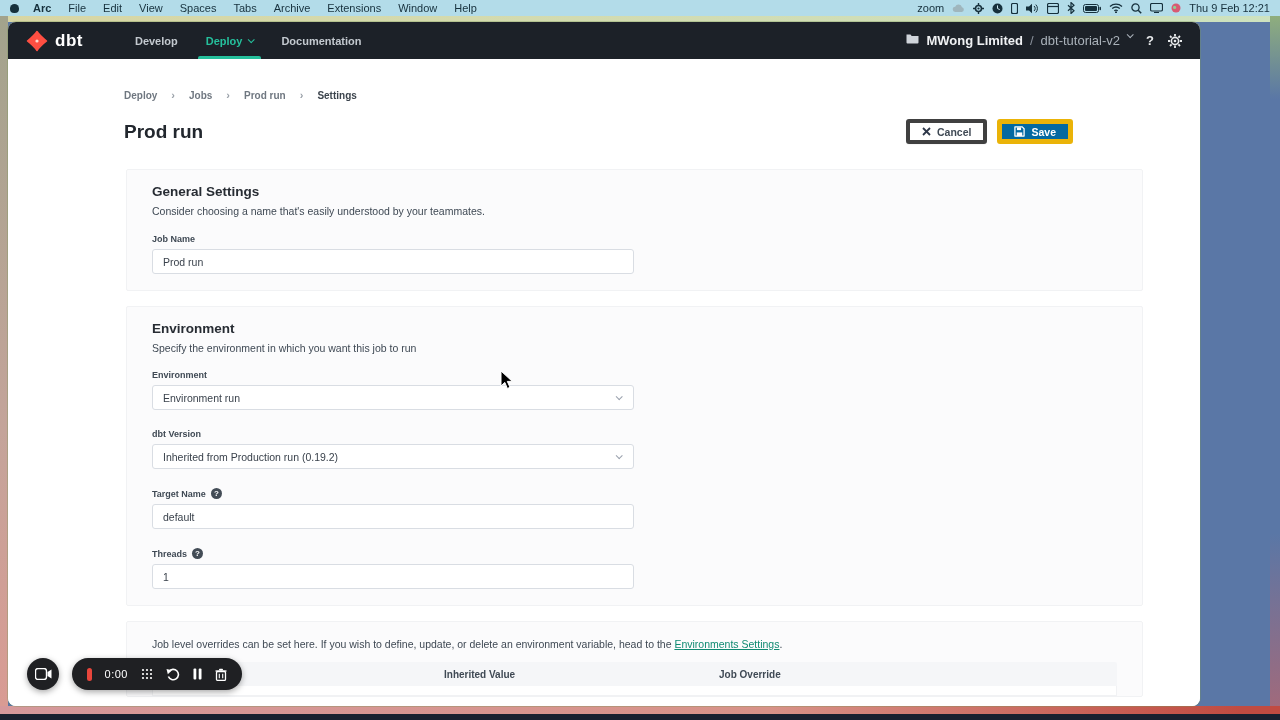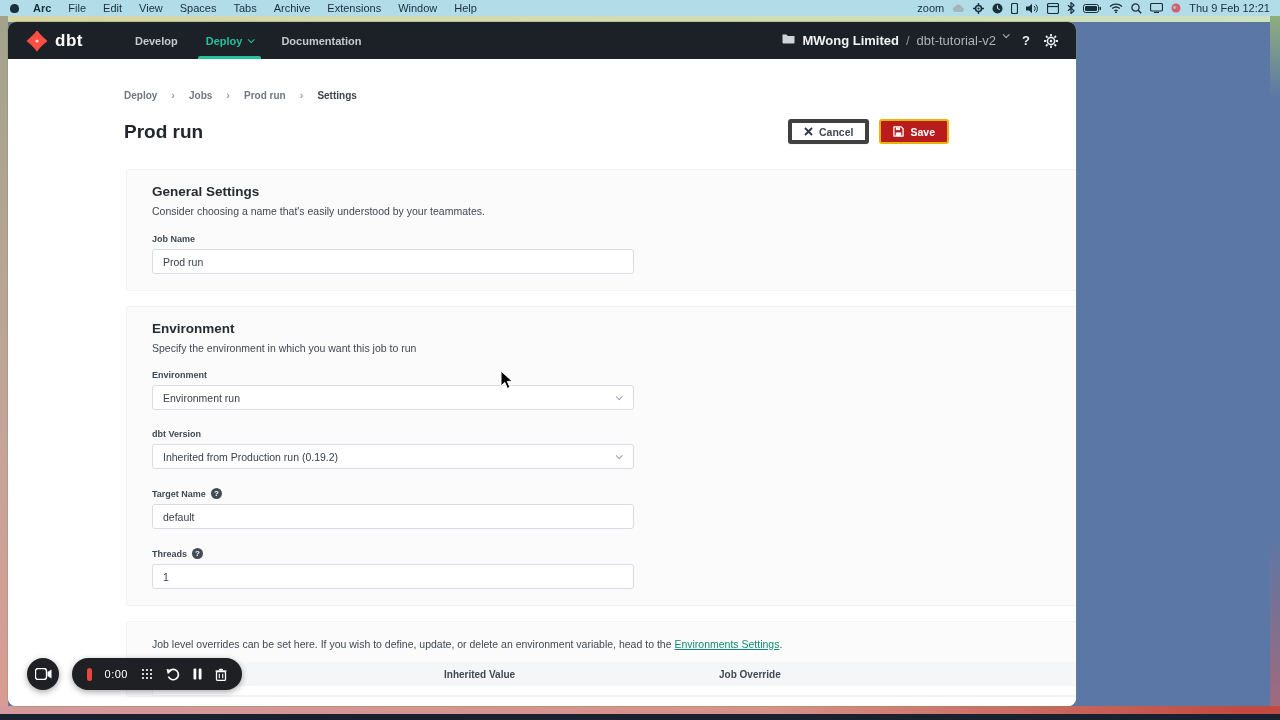--- a/index.html
+++ b/index.html
@@ -23,21 +23,21 @@
              z-index:40; }
   .menubar .apple { width:9px; height:9px; border-radius:50% 50% 45% 45%; background:#16303c; margin-right:14px; }
   .menubar .mitem { margin-right:17px; white-space:nowrap; }
   .menubar .mitem.app { font-weight:bold; }
   .menubar .spacer { flex:1; }
   .menubar .ritem { margin-left:8px; display:flex; align-items:center; white-space:nowrap; }
   .menubar svg { display:block; }
   .bt-glyph { font-size:11px; line-height:10px; }
 
   
-  .window { position:absolute; top:22px; left:8px; width:1068px; bottom:14px;
+  .window { position:absolute; top:22px; left:8px; width:1192px; bottom:14px;
             border-radius:8px; overflow:hidden; background:#fff; z-index:10;
             box-shadow:0 0 0 1px rgba(120,150,90,.35); }
 
   
   .appnav { height:37px; background:#1c2128; display:flex; align-items:stretch; padding:0 18px; }
   .brand { display:flex; align-items:center; gap:7px; margin-right:38px; }
   .brand-text { color:#fff; font-size:17px; font-weight:bold; letter-spacing:.5px; }
   .navtab { display:flex; align-items:center; gap:6px; padding:0 14px; font-size:11px;
             font-weight:bold; color:#c3c9cf; position:relative; cursor:default; }
   .navtab.active { color:#25c09c; }
@@ -61,21 +61,21 @@
   .breadcrumb .bsep { color:#9aa1a9; font-size:11px; }
   .breadcrumb .current { color:#3b434c; }
 
   .title-row { margin:18px 127px 0 116px; display:flex; align-items:center; }
   .page-title { font-size:19px; font-weight:bold; color:#22272e; }
   .title-actions { margin-left:auto; display:flex; gap:10px; }
   .btn { height:25px; display:flex; align-items:center; gap:6px; padding:0 12px;
          font-size:10.5px; font-weight:bold; border-radius:3px; cursor:pointer; }
   .btn-cancel { background:#fff; border:4px solid #404040; color:#3f4954;
                 box-shadow:0 1px 1px rgba(0,0,0,.04);justify-content:flex-end; }
-  .btn-save { background:#b91c1c; border:2px solid #eab308; color:#fff; }
+  .btn-save { background:#0369a1; border:5px solid #eab308; color:#fff; }
 
   .card { margin:0 0 15px 118px; width:1017px; background:#fbfbfc; border:1px solid #f1f2f4;
           border-radius:2px; padding:14px 25px 16px; }
   .card.first { margin-top:25px; }
   .card h2 { font-size:13.5px; font-weight:bold; color:#272c33; }
   .card .desc { margin-top:6px; font-size:10.5px; color:#3f4954; }
   .fgroup { margin-top:17px; }
   .flabel { display:flex; align-items:center; gap:5px; font-size:9px; font-weight:bold; color:#3f4954; }
   .help-dot { width:11px; height:11px; border-radius:50%; background:#434c56; color:#fff;
               font-size:8px; font-weight:bold; display:flex; align-items:center; justify-content:center; }

